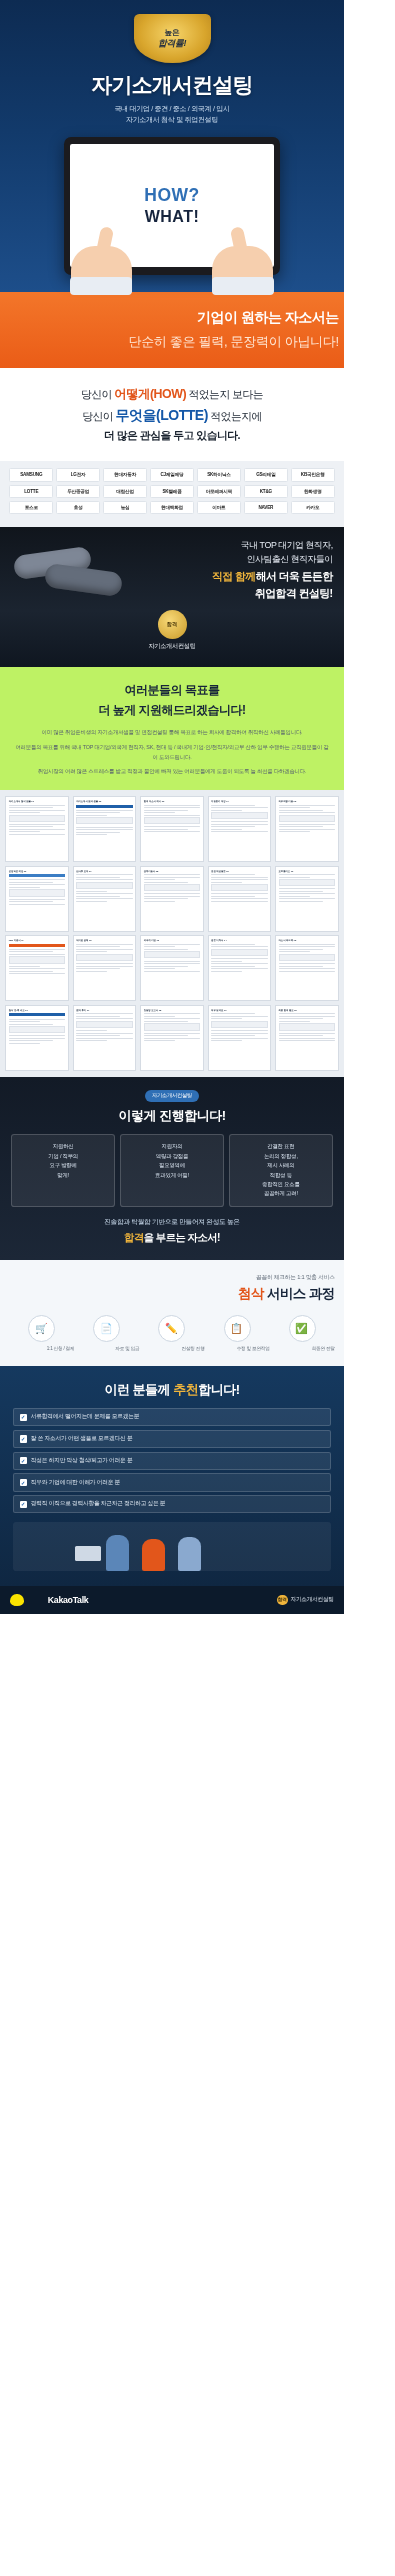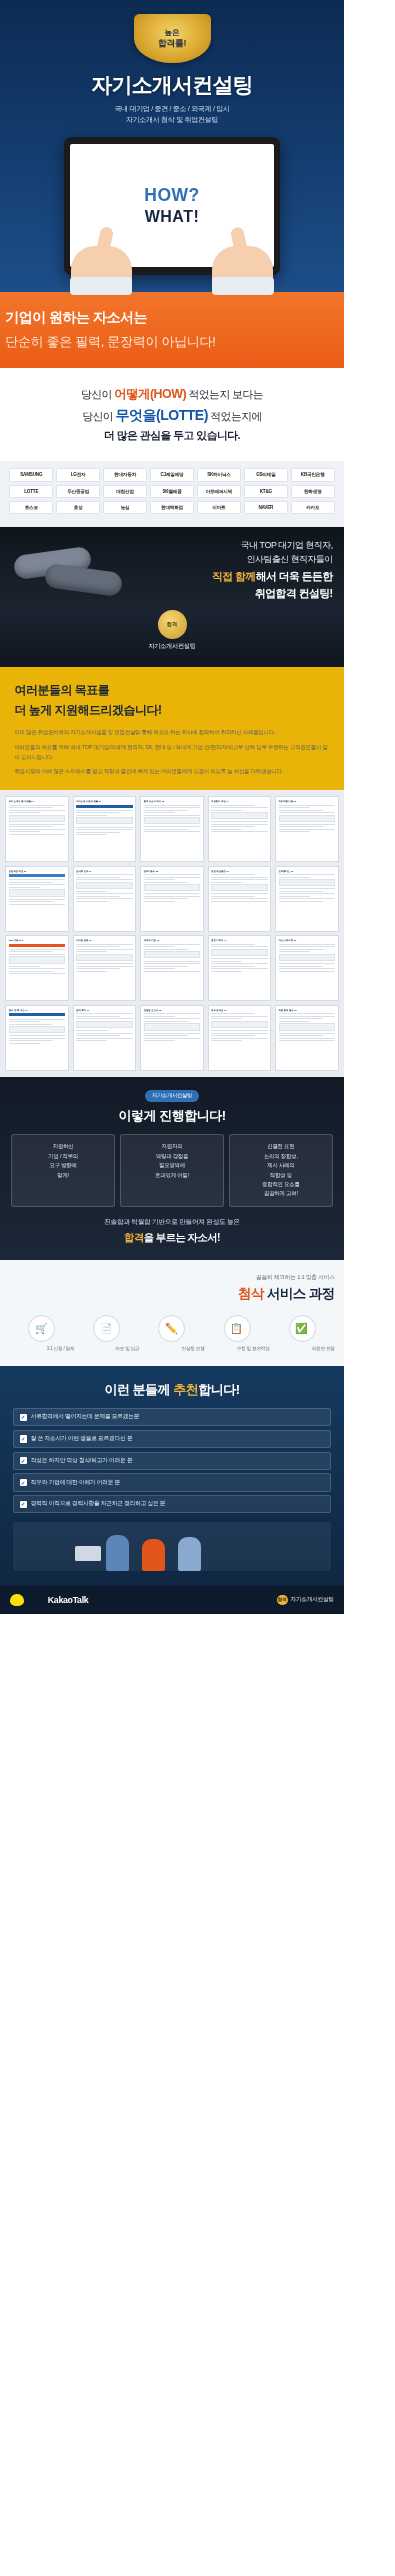--- a/index.html
+++ b/index.html
@@ -30,21 +30,21 @@
   }
   .badge:before, .badge:after{
     content:""; position:absolute; top:-5.2px; width:24px; height:30px;
     background:linear-gradient(180deg,#e9c45c,#c89a28);
     border-radius: 40% 40% 60% 60%;
     z-index:-1;
   }
   .badge:before{ left:-7.2px; transform:rotate(-22deg); }
   .badge:after{ right:-7.2px; transform:rotate(22deg); }
   .badge .line1{ font-size:7.7px; font-weight:bold; color:#27313f; letter-spacing:-0.3px;}
-  .badge .line2{ font-size:8.8px; font-weight:bold; color:#27313f; letter-spacing:-0.3px;}
+  .badge .line2{ font-size:8.8px; font-weight:bold; color:#27313f; letter-spacing:-0.3px;font-style:italic;}
   .hero h1 {
     font-size: 21px; font-weight: bold; letter-spacing: -0.8px;
     margin-top: 7.2px;
     text-shadow: 0 1px 3.1px rgba(0,0,0,.4);
   }
   .hero .sub1 { margin-top: 5.2px; font-size: 7px; color:#cfe0f2; letter-spacing:-0.3px;}
   .hero .sub2 { margin-top: 1.5px; font-size: 7px; color:#cfe0f2; letter-spacing:-0.3px;}
 
   
   .tablet-area { margin-top: 11.3px; position: relative; height: 155px;}
@@ -78,21 +78,21 @@
   .hand.right .finger{ right:32px; bottom:36px; transform:rotate(-12deg); }
   .hand .cuff{
     position:absolute; bottom:0; width:62px; height:17.5px; background:#e8edf3; border-radius:4.1px;
   }
   .hand.left .cuff{ left:4.1px; }
   .hand.right .cuff{ right:4.1px; }
 
   
   .s-orange {
     background: linear-gradient(180deg,#f3762a 0%, #ea5c17 100%);
-    color:#fff; text-align:left; padding: 17.5px 5.2px 16.5px;
+    color:#fff; text-align:right; padding: 17.5px 5.2px 16.5px;
   }
   .s-orange .t1 { font-size: 14px; font-weight: bold; letter-spacing:-0.5px; }
   .s-orange .t1 b { color:#ffffff; }
   .s-orange .t2 { margin-top: 6.2px; font-size: 13px; color:#ffe7d5; letter-spacing:-0.3px;}
 
   
   .s-white { background:#fff; text-align:center; padding: 18.5px 5.2px 17.5px; color:#1b2430;}
   .s-white .l1{ font-size: 10.8px; letter-spacing:-0.5px;}
   .s-white .l1 .hl{ color:#e2561b; font-weight:bold; font-size:12.4px;}
   .s-white .l2{ font-size: 10.8px; letter-spacing:-0.5px; margin-top:4.1px;}
@@ -133,21 +133,21 @@
     margin: 9.3px auto 0; width: 77px; text-align:center;
   }
   .seal .circ{
     width:29px;height:29px;border-radius:50%;margin:0 auto;
     background:radial-gradient(circle at 40% 35%, #f7d877, #c99a28);
     display:flex;align-items:center;justify-content:center;font-size:5.2px;font-weight:bold;color:#4a3708;
   }
   .seal .txt{ margin-top:3.6px; font-size:6.2px; color:#e9eef4; letter-spacing:-0.3px;}
 
   
-  .s-goal{ background:#eab308; padding: 15.5px 14.4px 13.4px; }
+  .s-goal{ background:#bef264; text-align:center; padding: 15.5px 14.4px 13.4px; }
   .s-goal .g1{ font-size:12px; font-weight:bold; letter-spacing:-0.5px; color:#17253a;}
   .s-goal .g2{ font-size:12px; font-weight:bold; letter-spacing:-0.5px; color:#17253a; margin-top:2.6px;}
   .s-goal .body{ margin-top:8.2px; font-size:5.4px; line-height:1.85; color:#55606e; letter-spacing:-0.2px;}
   .s-goal .body p + p { margin-top:4.6px; }
 
   
   .s-grid{ background:#e9edf2; padding: 6.2px 5.2px; }
   .grid{ display:grid; grid-template-columns: repeat(5, 1fr); gap:3.6px; }
   .doc{
     background:#fff; border:0.5px solid #d5dbe3; height: 66px; overflow:hidden;

